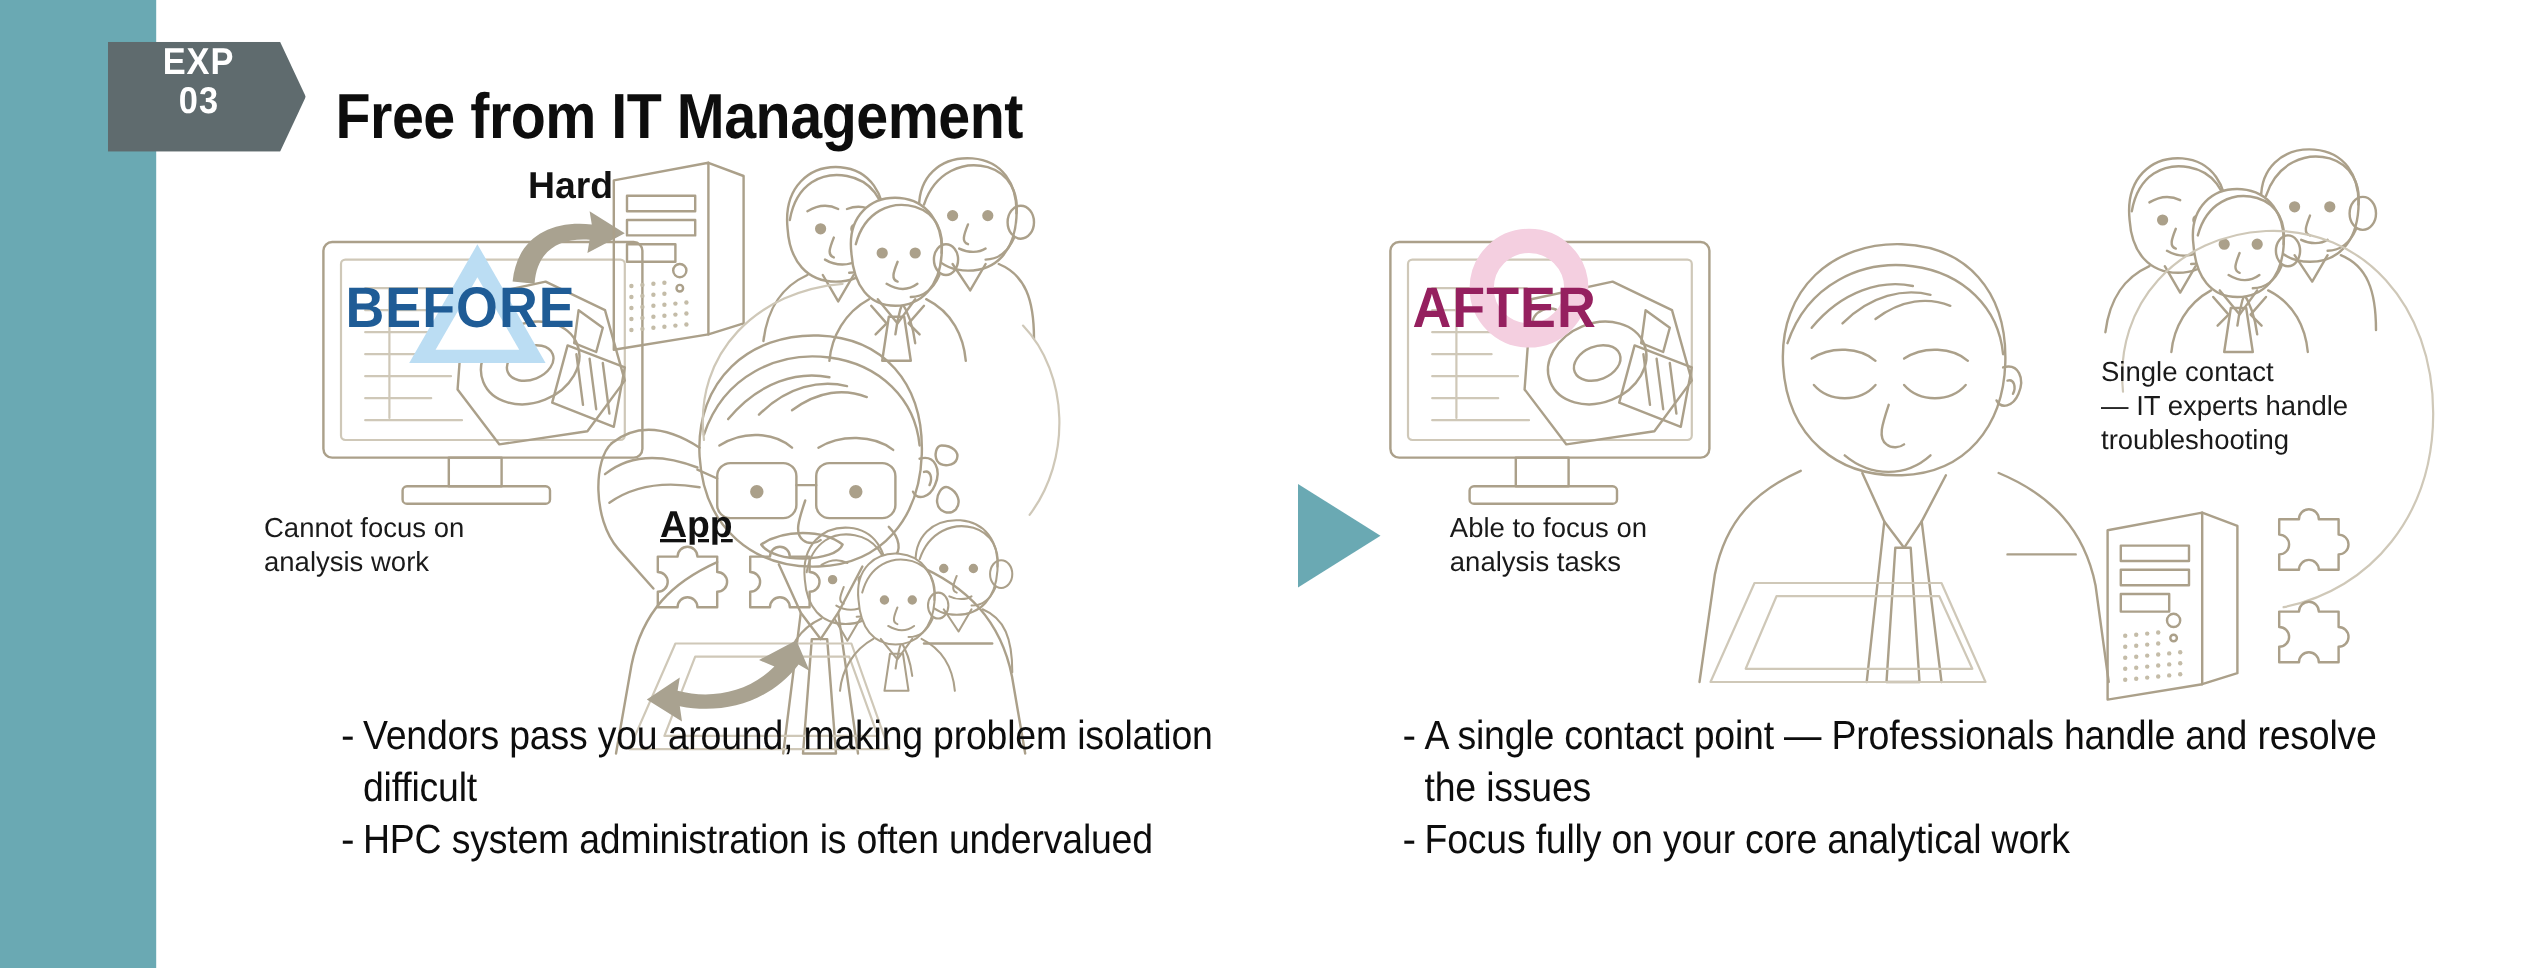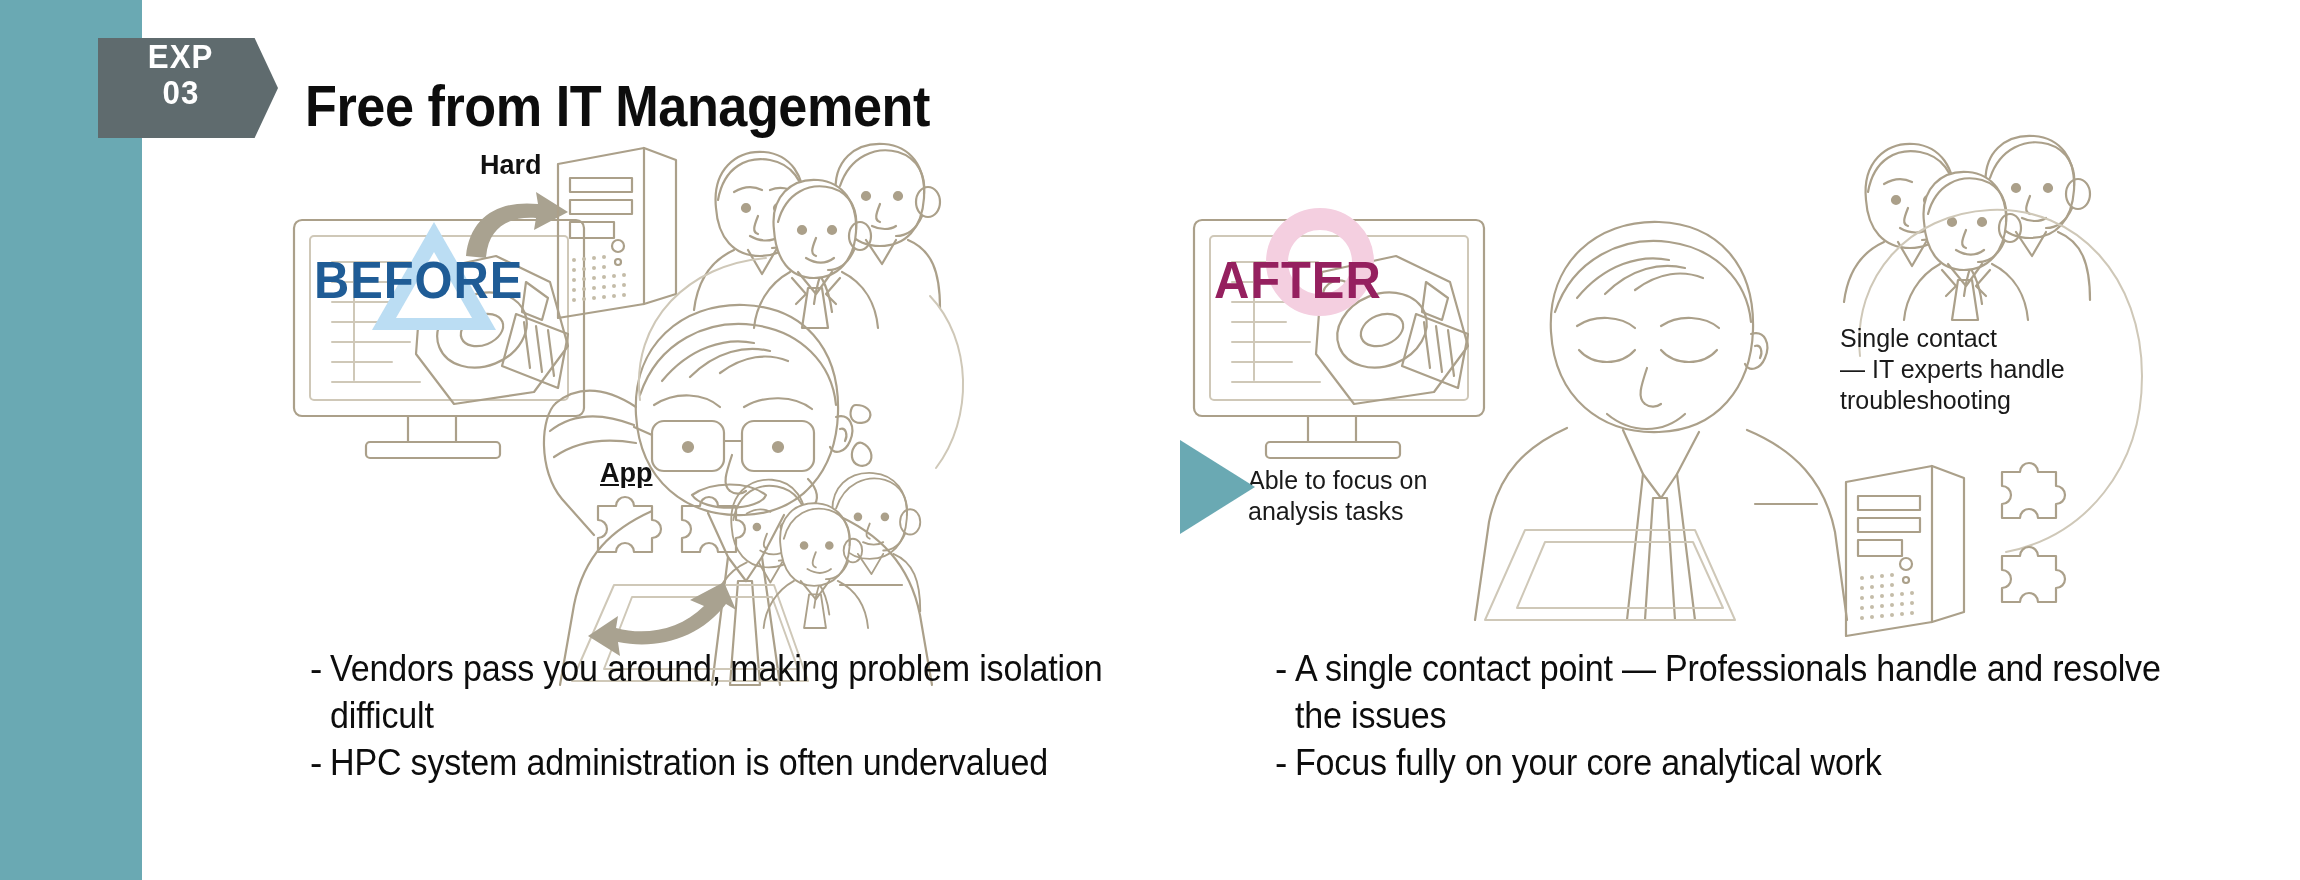--- a/index.html
+++ b/index.html
@@ -34,21 +34,21 @@
   .title{
     position:absolute;left:305px;top:72px;
     font-size:58px;font-weight:bold;color:#0d0d0d;
     letter-spacing:-.5px;transform:scaleX(.9);transform-origin:left center;
     white-space:nowrap;
   }
 
   
   .panel{position:absolute;top:170px;height:560px;}
   .panel-before{left:300px;width:880px;}
-  .panel-after{left:1200px;width:990px;}
+  .panel-after{left:1270px;width:990px;}
 
   
   .stamp{position:absolute;font-weight:bold;letter-spacing:1px;white-space:nowrap;}
   .stamp-before{left:14px;top:80px;font-size:52px;color:#1F5C96;transform:scaleX(.94);transform-origin:left center;z-index:4;}
   .stamp-after{left:14px;top:80px;font-size:52px;color:#95205F;transform:scaleX(.94);transform-origin:left center;z-index:4;}
   .tri-mark{
     position:absolute;left:72px;top:52px;width:0;height:0;z-index:2;
     border-left:62px solid transparent;border-right:62px solid transparent;
     border-bottom:108px solid #BBDDF3;
   }
@@ -64,21 +64,21 @@
 
   
   .art{position:absolute;}
   .art svg{display:block;overflow:visible;}
   .ink{fill:none;stroke:#ABA08A;stroke-width:2.2;stroke-linecap:round;stroke-linejoin:round;}
   .ink-l{fill:none;stroke:#CFC8B8;stroke-width:2;stroke-linecap:round;stroke-linejoin:round;}
 
   
   .cap{position:absolute;font-size:25px;line-height:31px;color:#2b2b2b;white-space:pre-line;z-index:5;margin-top:23px;}
   .cap-strong{color:#1a1a1a;}
-  .lbl{position:absolute;font-size:27px;font-weight:600;color:#111;z-index:5;}
+  .lbl{position:absolute;font-size:34px;font-weight:600;color:#111;z-index:5;}
 
   
   .center-arrow{
     position:absolute;left:1180px;top:440px;width:0;height:0;z-index:6;
     border-top:47px solid transparent;border-bottom:47px solid transparent;
     border-left:75px solid #6AA9B3;
   }
 
   
   .bullets{position:absolute;z-index:7;}
@@ -124,20 +124,22 @@
           <path d="M142 62 l74 -16 54 26 18 64 -34 46 -80 12 -38 -50z"></path>
           <ellipse cx="202" cy="120" rx="46" ry="36" transform="rotate(-22 202 120)"></ellipse>
           <ellipse cx="202" cy="120" rx="22" ry="15" transform="rotate(-22 202 120)"></ellipse>
           <ellipse cx="156" cy="80" rx="13" ry="9" transform="rotate(-22 156 80)"></ellipse>
           <path d="M246 72 l22 16 -6 22 -20 -8z"></path>
           <path d="M236 104 l52 20 -10 54 -56 -22z"></path>
           <path d="M244 112 l6 46M256 116 l6 46M268 120 l6 46"></path>
         </g>
       </svg>
     </div>
+    <div class="cap cap-strong" style="left:-60px;top:272px;">Cannot focus on
+analysis work</div>
 
     <div class="art" style="left:240px;top:115px;">
       <svg width="420" height="400" viewBox="0 0 420 400">
         <g class="ink">
 
           <path d="M96 130 C92 60 142 18 204 20 C262 22 300 62 298 128 C296 186 262 228 204 230 C146 232 100 196 96 130 Z"></path>
 
           <path d="M100 110 C118 56 168 34 214 40 C260 46 292 78 296 120"></path>
           <path d="M122 96 C150 62 186 52 214 58"></path>
           <path d="M150 92 C176 66 206 60 230 66"></path>

